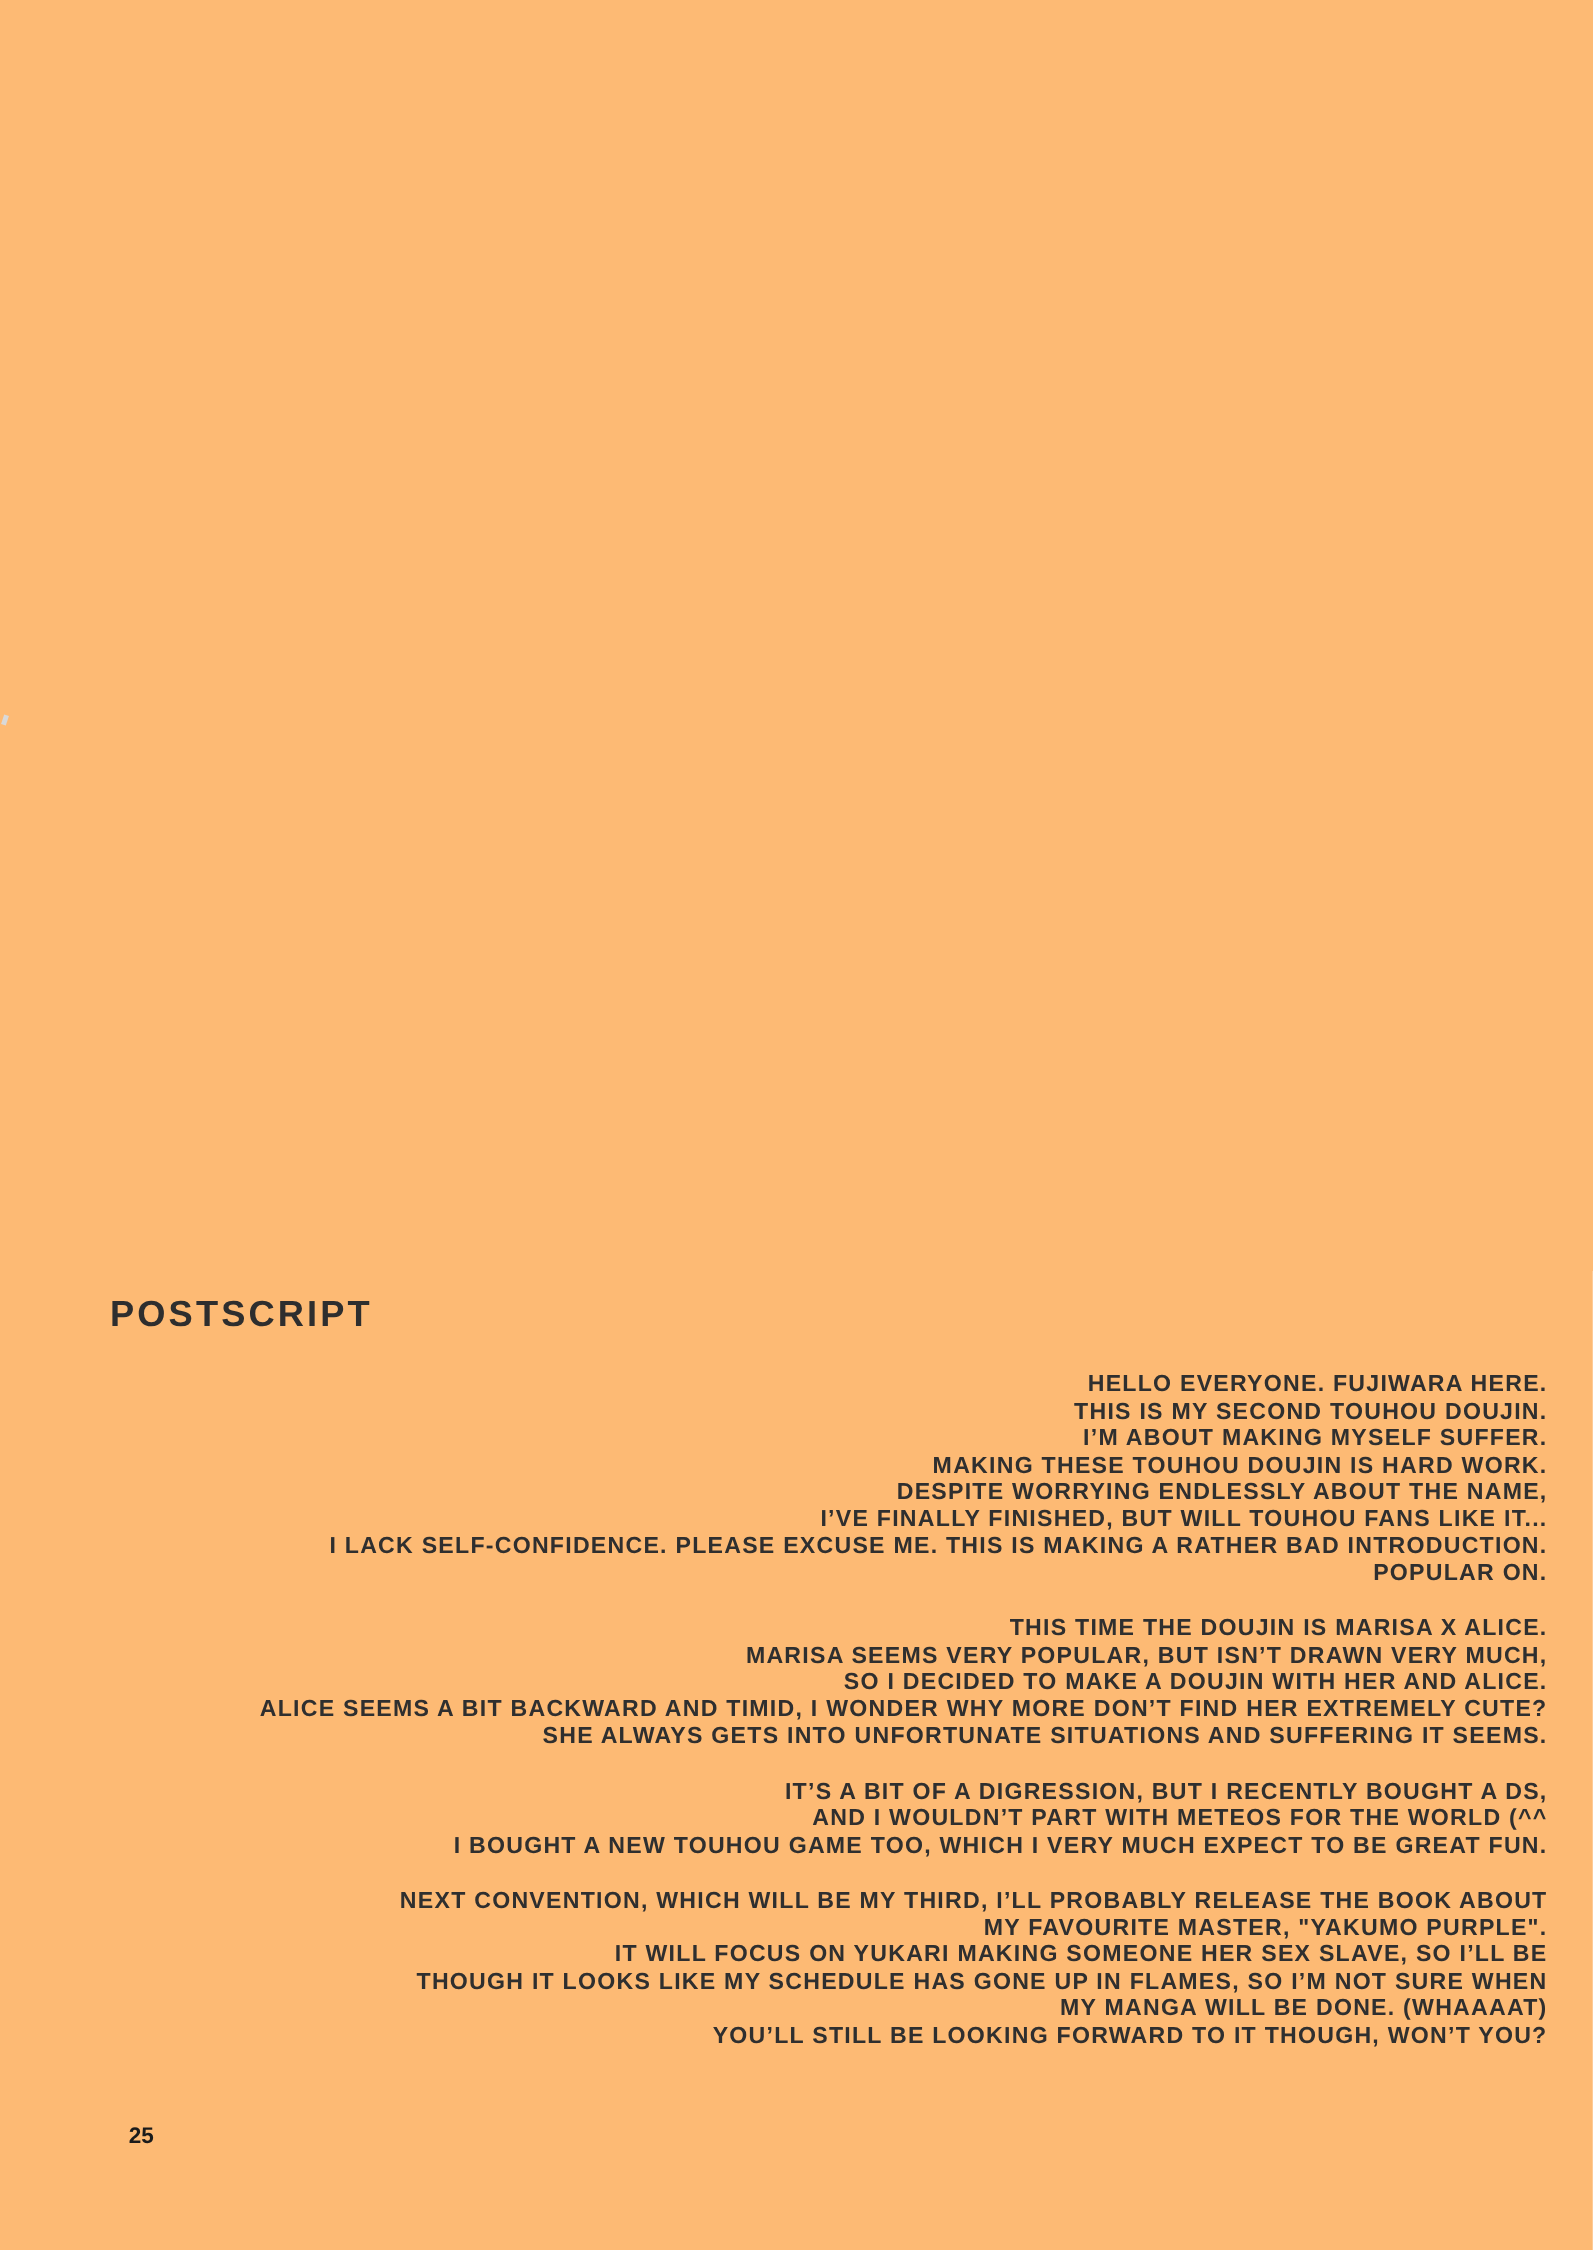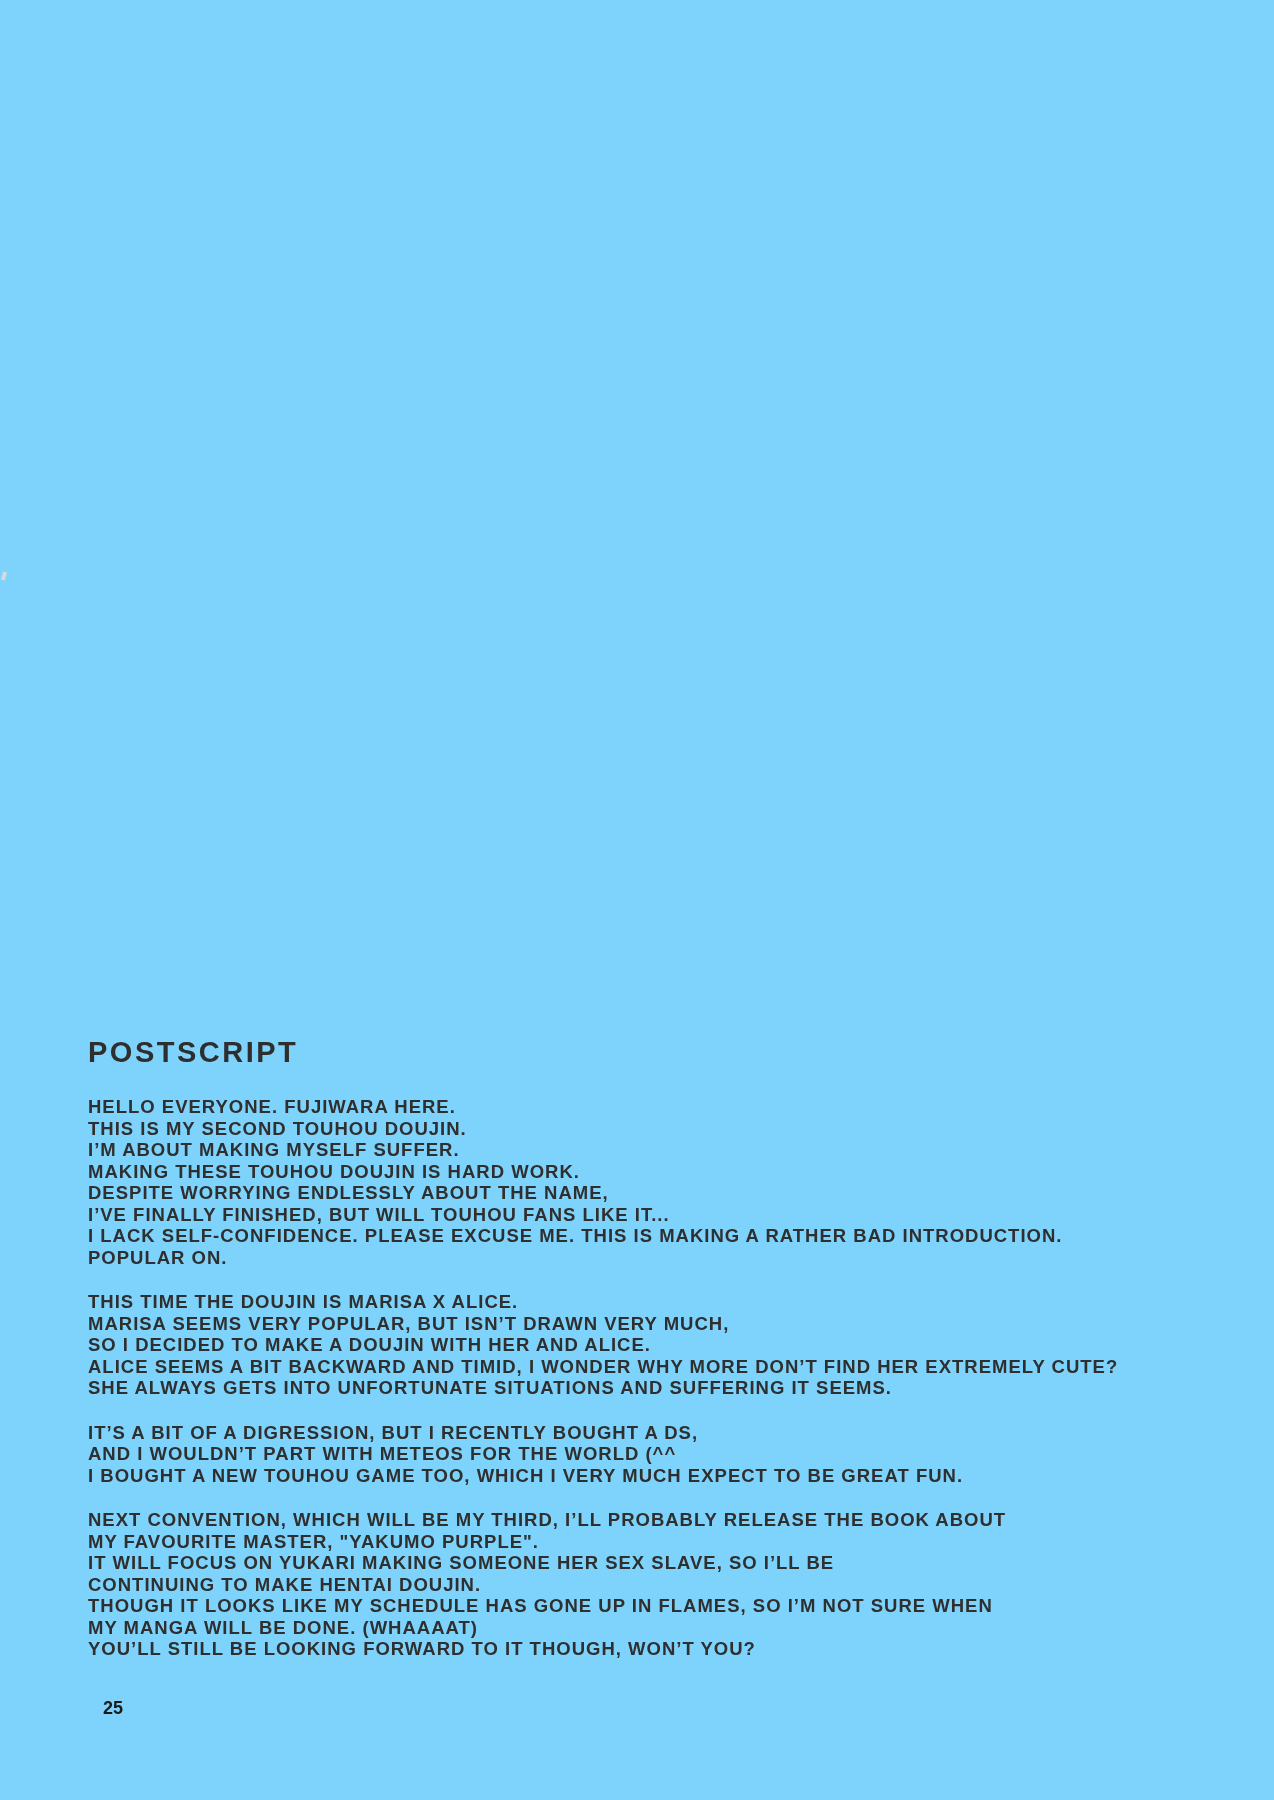--- a/index.html
+++ b/index.html
@@ -4,21 +4,21 @@
   <style>
     html, body { margin: 0; padding: 0; }
     body {
       width: 1274px; height: 1800px;
       background: #ffffff;
       font-family: "Liberation Sans", sans-serif;
     }
     .page {
       position: relative;
       width: 1274px; height: 1800px;
-      background: #7dd3fc;
+      background: #fdba74;
       overflow: hidden;
     }
     .heading {
       position: absolute;
       left: 88px; top: 1036px;
       font-size: 29px;
       font-weight: bold;
       letter-spacing: 2.5px;
       color: #2e2e2e;
     }
@@ -28,20 +28,21 @@
       width: 1150px;
       color: #2f2f2f;
       font-weight: bold;
       font-size: 18.5px;
       letter-spacing: 1px;
     }
     .para { margin: 0 0 23px 0; }
     .line {
       line-height: 21.5px;
       white-space: nowrap;
+      text-align: right;
     }
     .page-number {
       position: absolute;
       left: 103px; top: 1698px;
       font-size: 18px;
       font-weight: bold;
       letter-spacing: 0;
       color: #1b1b1b;
     }
     .scan-artifact {
@@ -85,21 +86,20 @@
     <div class="para">
       <div class="line">IT’S A BIT OF A DIGRESSION, BUT I RECENTLY BOUGHT A DS,</div>
       <div class="line">AND I WOULDN’T PART WITH METEOS FOR THE WORLD (^^</div>
       <div class="line">I BOUGHT A NEW TOUHOU GAME TOO, WHICH I VERY MUCH EXPECT TO BE GREAT FUN.</div>
     </div>
 
     <div class="para">
       <div class="line">NEXT CONVENTION, WHICH WILL BE MY THIRD, I’LL PROBABLY RELEASE THE BOOK ABOUT</div>
       <div class="line">MY FAVOURITE MASTER, "YAKUMO PURPLE".</div>
       <div class="line">IT WILL FOCUS ON YUKARI MAKING SOMEONE HER SEX SLAVE, SO I’LL BE</div>
-      <div class="line">CONTINUING TO MAKE HENTAI DOUJIN.</div>
       <div class="line">THOUGH IT LOOKS LIKE MY SCHEDULE HAS GONE UP IN FLAMES, SO I’M NOT SURE WHEN</div>
       <div class="line">MY MANGA WILL BE DONE. (WHAAAAT)</div>
       <div class="line">YOU’LL STILL BE LOOKING FORWARD TO IT THOUGH, WON’T YOU?</div>
     </div>
 
   </div>
 
   <div class="page-number">25</div>
 
 </div>

